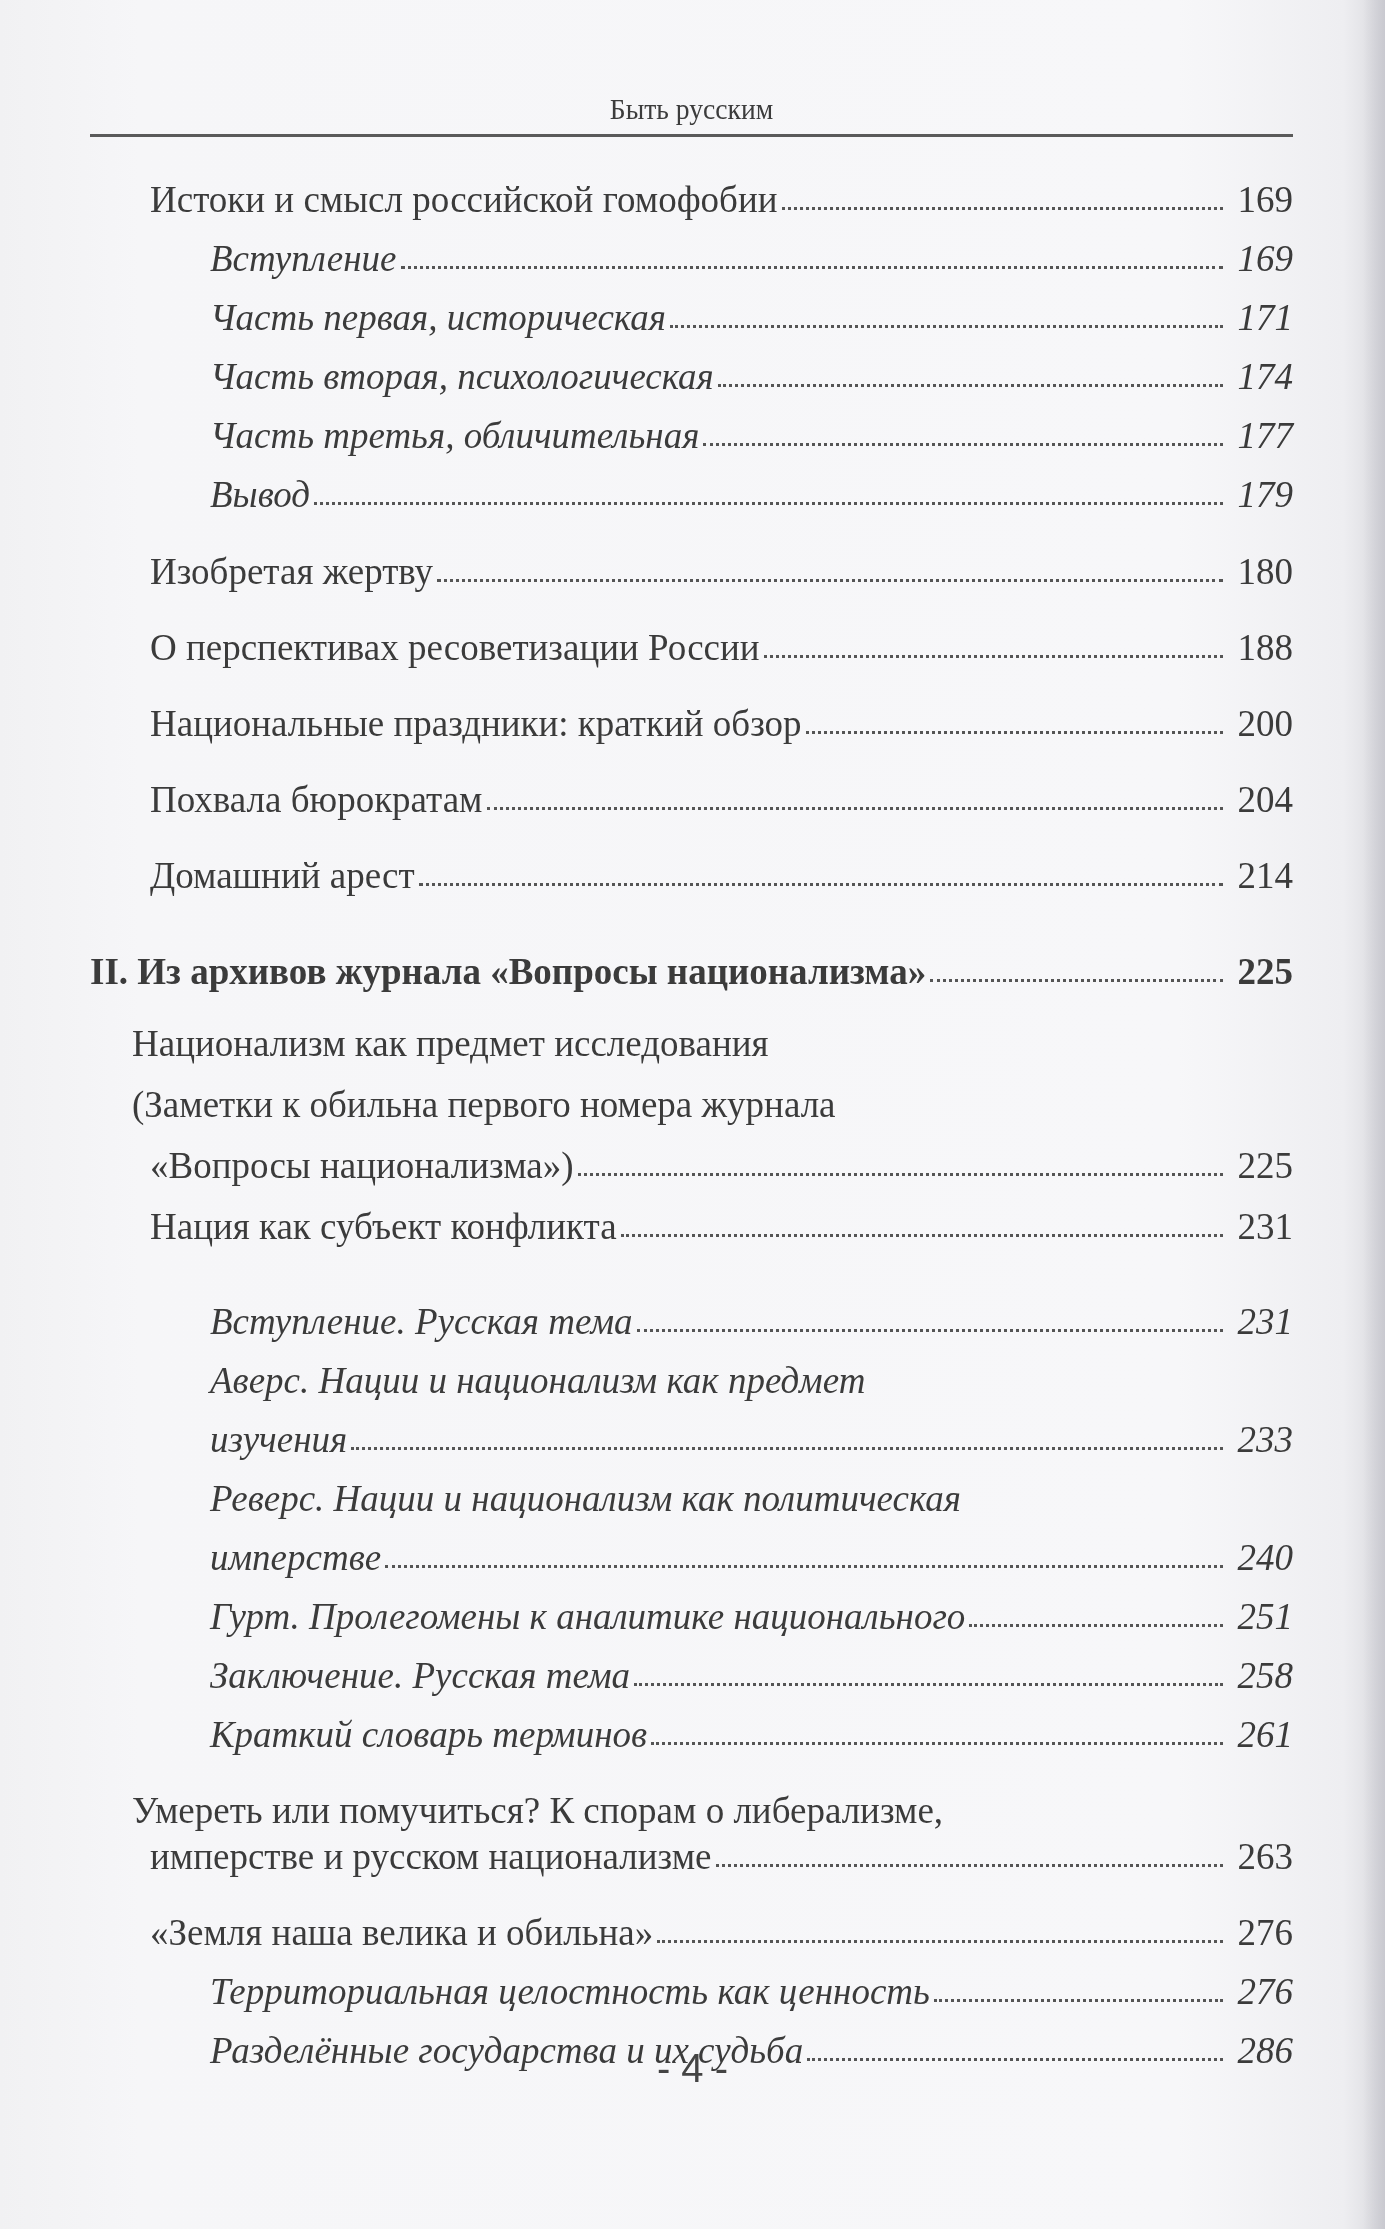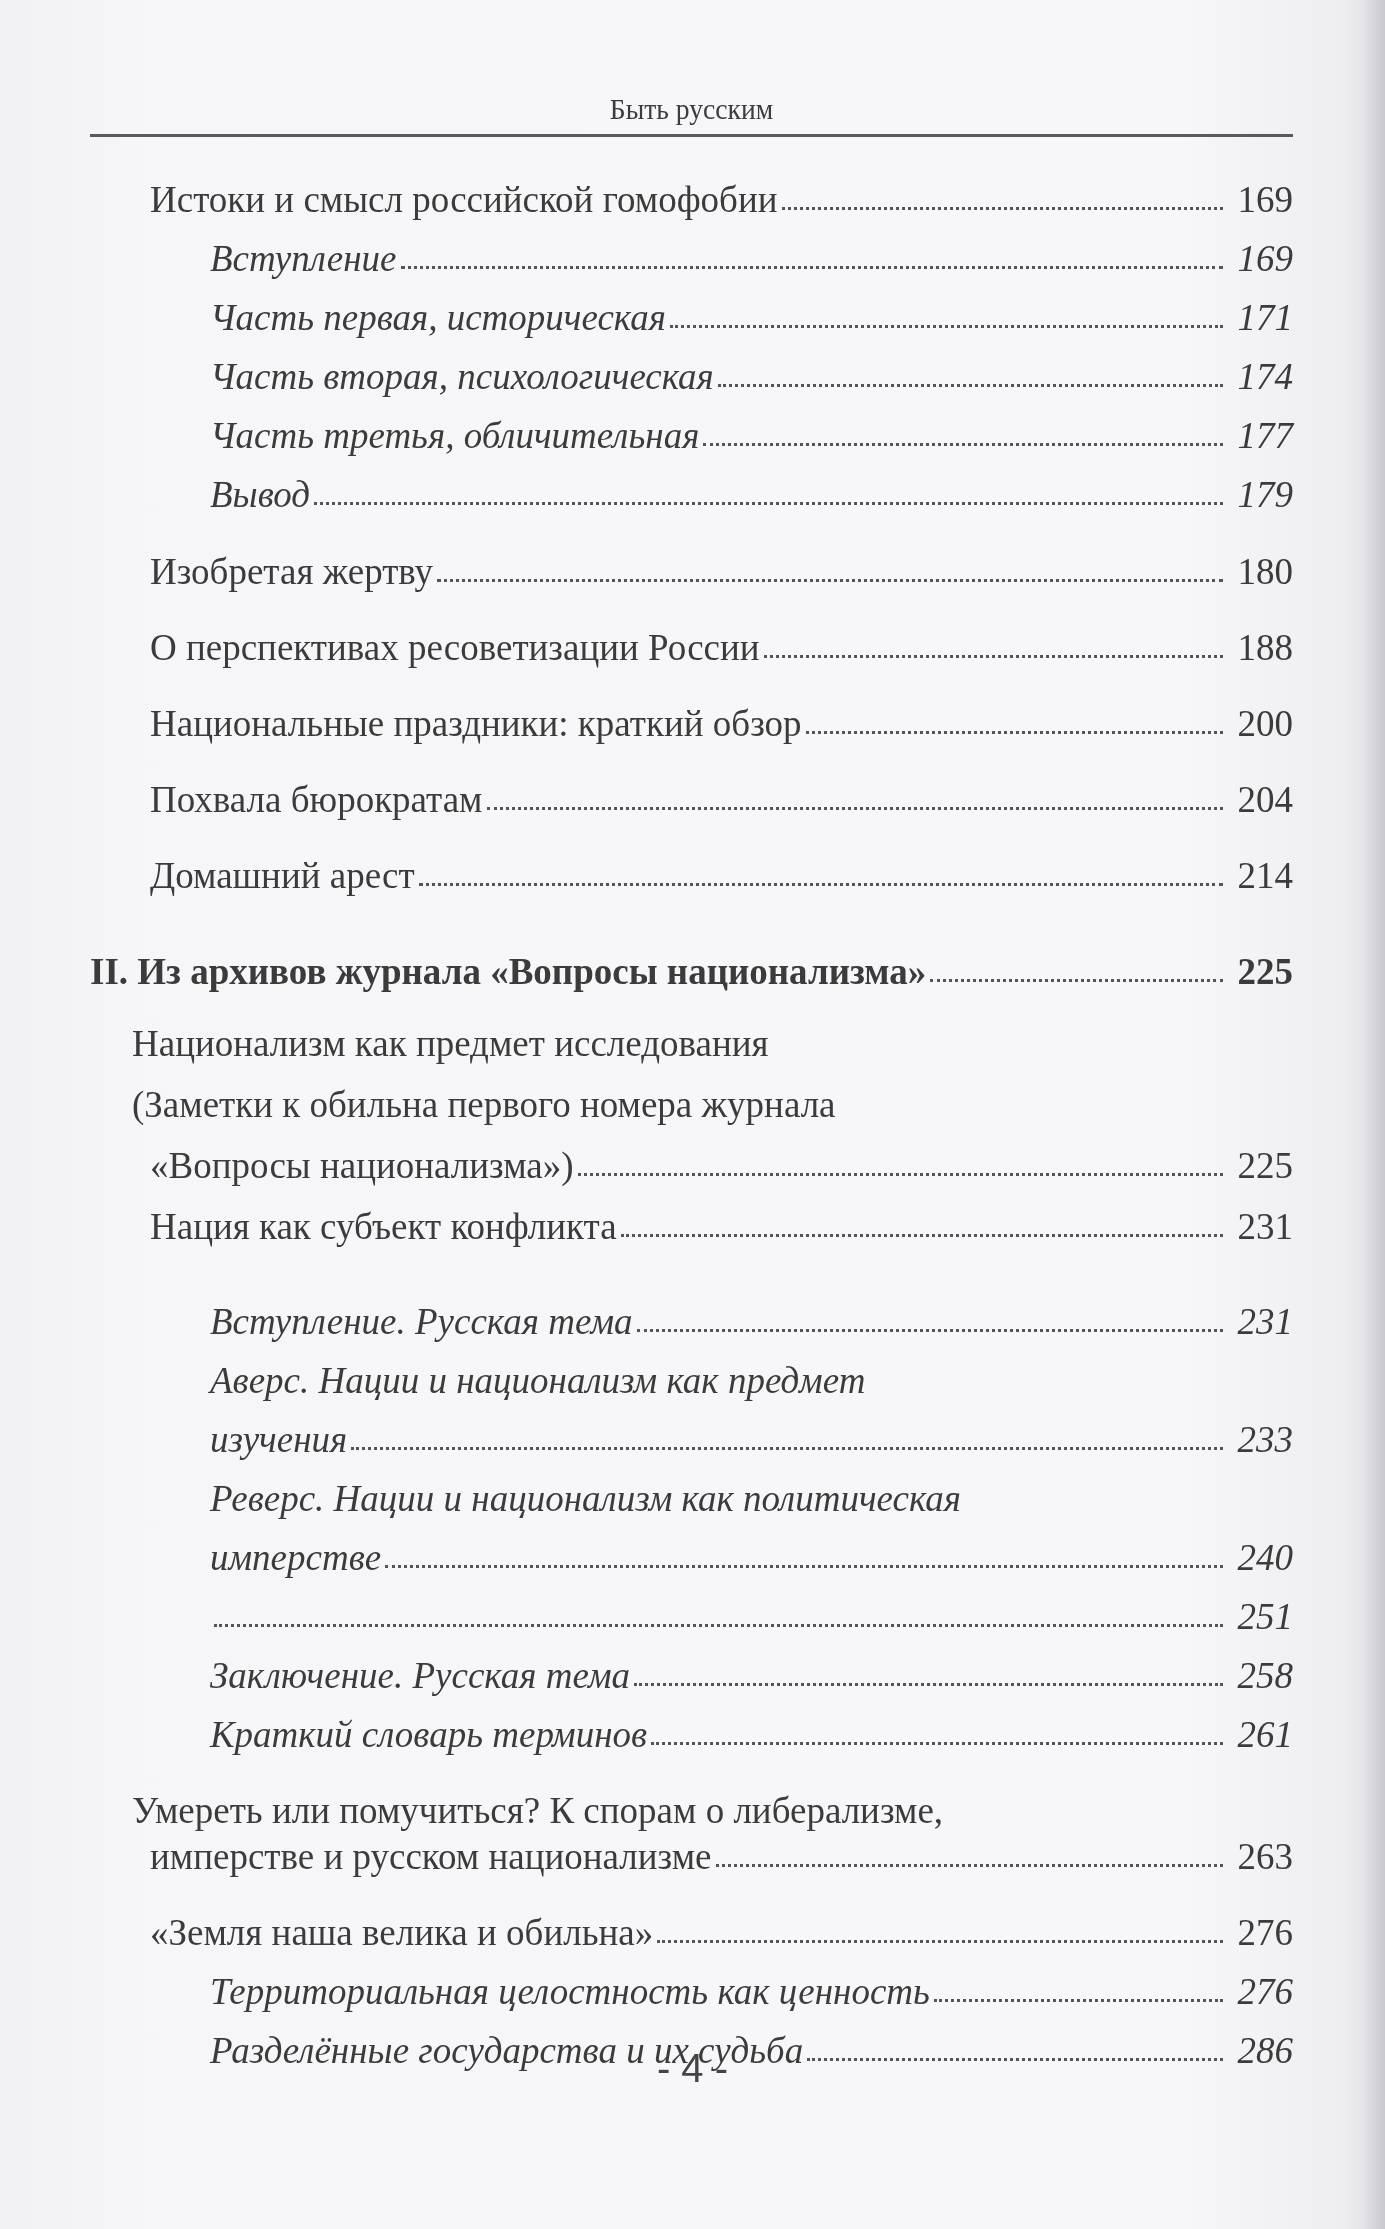--- a/index.html
+++ b/index.html
@@ -200,20 +200,21 @@
       <span class="leader"></span>
       <span class="page-num">233</span>
     </div>
     <div class="cont sub" style="top:1477px">Реверс. Нации и национализм как политическая</div>
     <div class="entry sub" style="top:1536px">
       <span class="title">имперстве</span>
       <span class="leader"></span>
       <span class="page-num">240</span>
     </div>
     <div class="entry sub" style="top:1595px">
+      <span class="title">Гурт. Пролегомены к аналитике национального</span>
       <span class="leader"></span>
       <span class="page-num">251</span>
     </div>
     <div class="entry sub" style="top:1654px">
       <span class="title">Заключение. Русская тема</span>
       <span class="leader"></span>
       <span class="page-num">258</span>
     </div>
     <div class="entry sub" style="top:1713px">
       <span class="title">Краткий словарь терминов</span>

